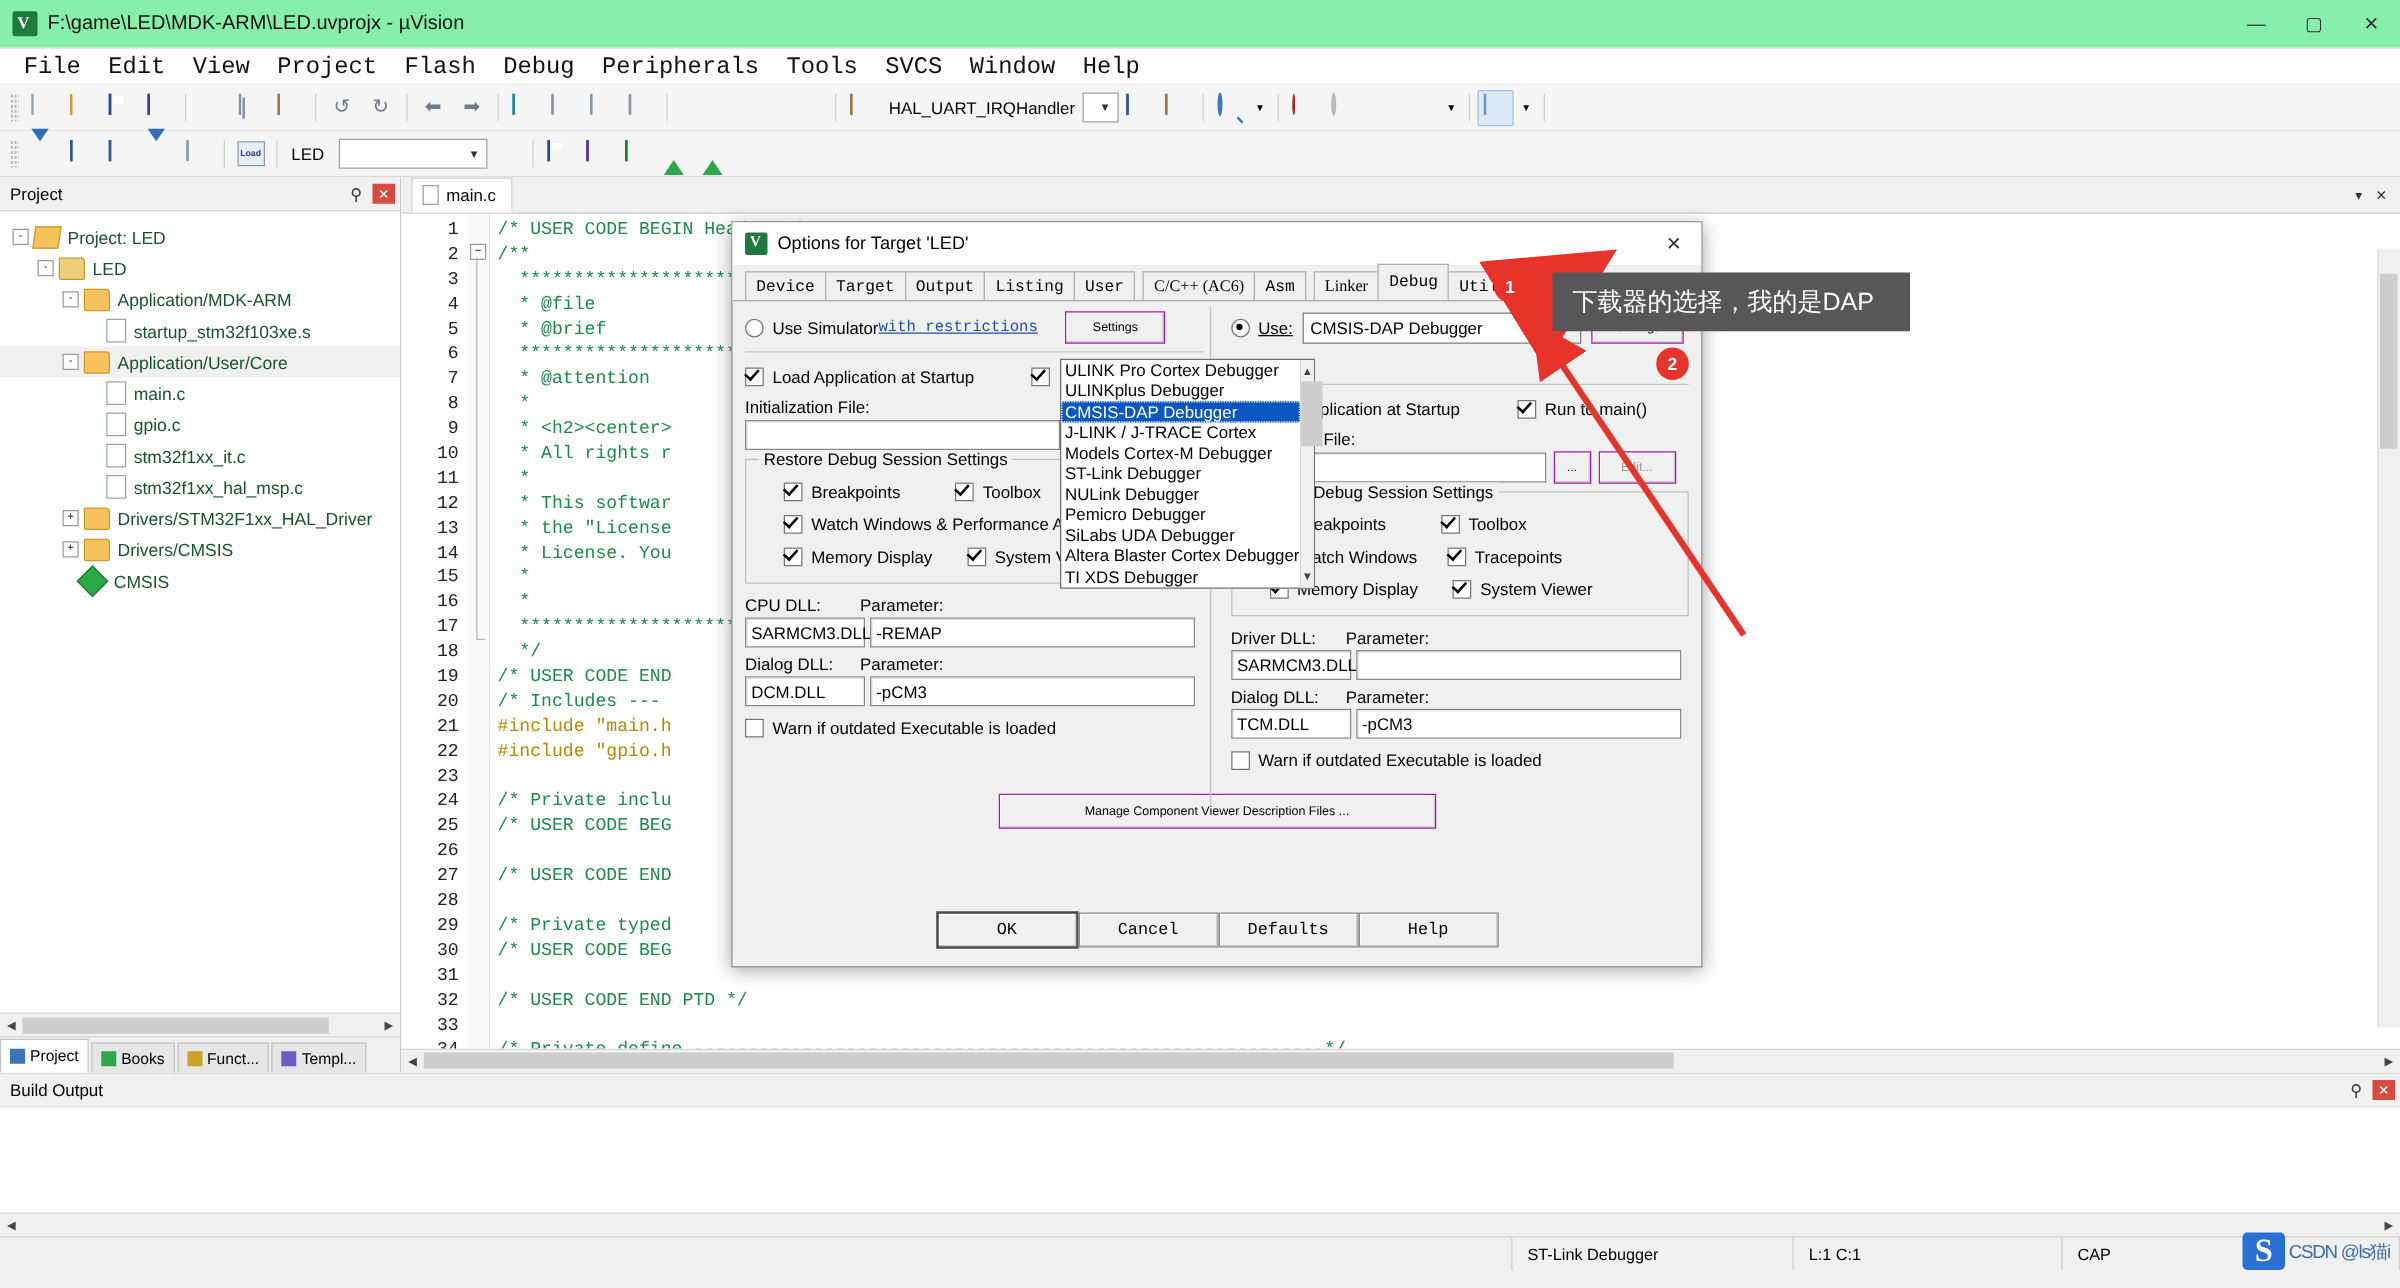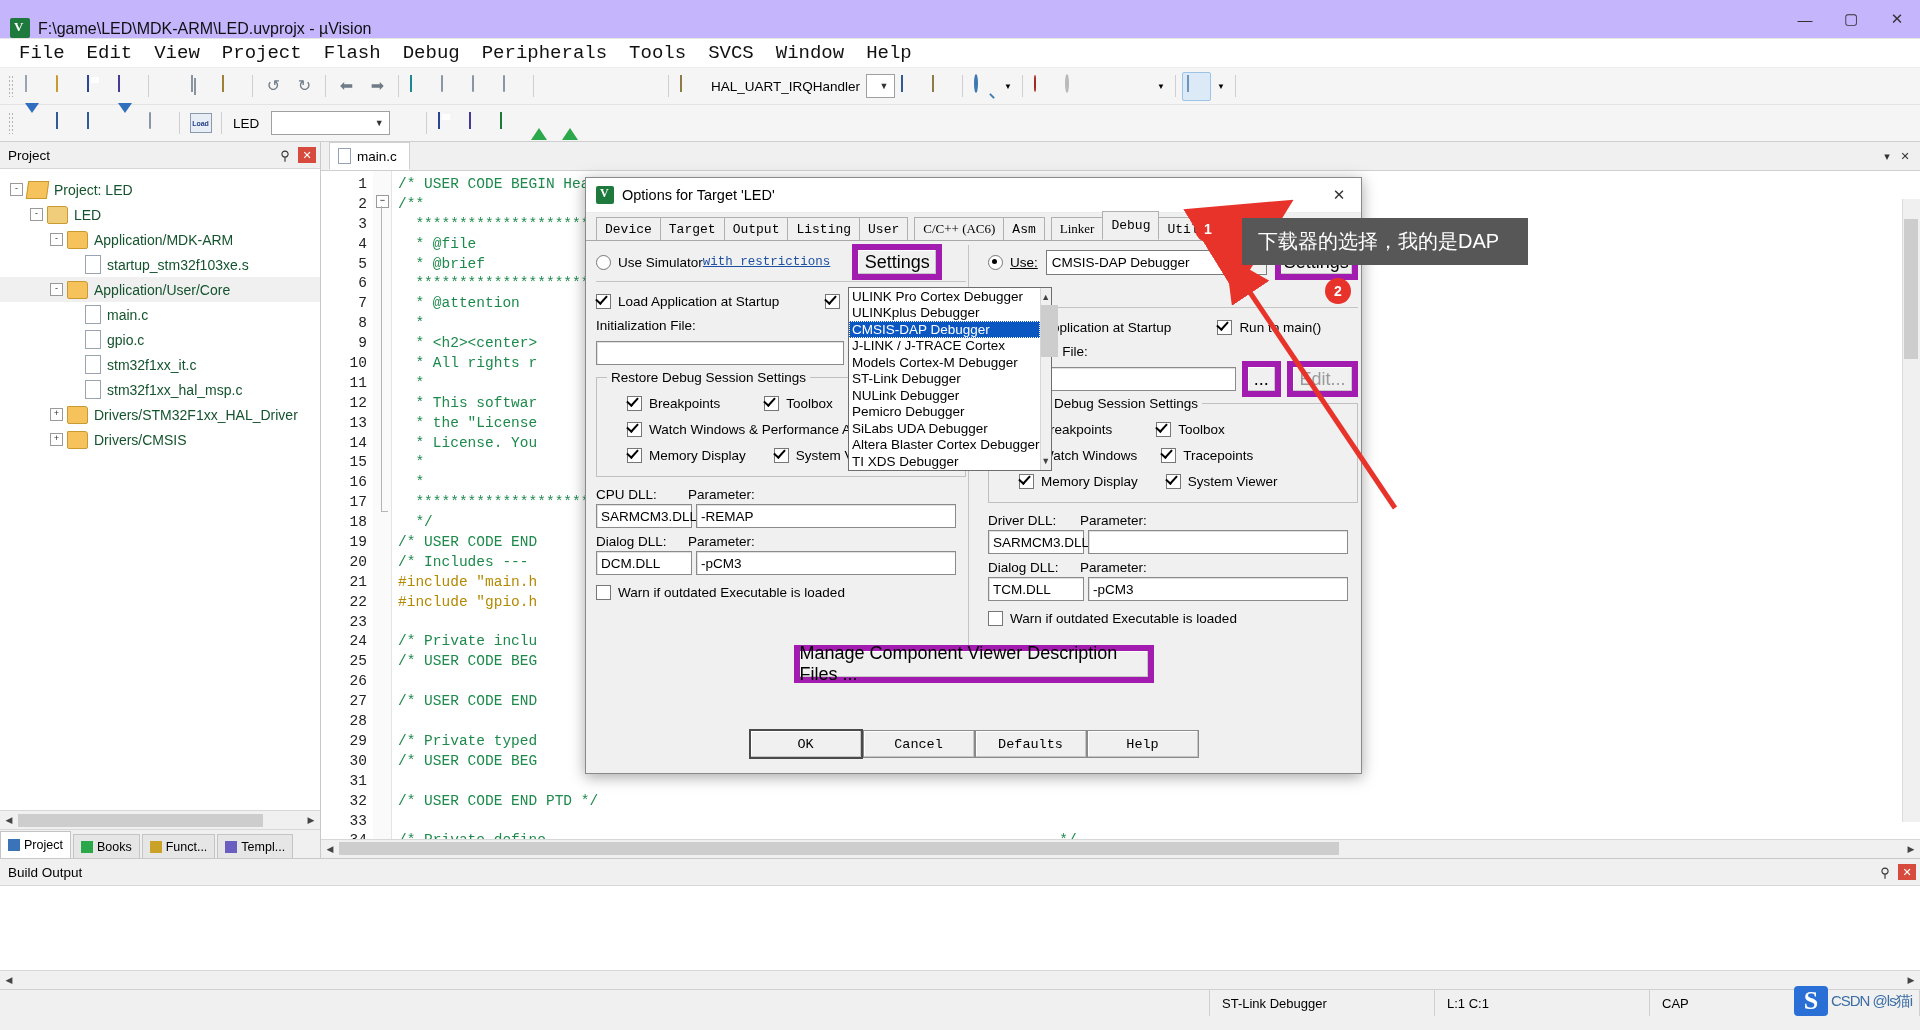--- a/index.html
+++ b/index.html
@@ -5,21 +5,21 @@
   html,body{margin:0;padding:0;}
   body{
     width:1920px;height:1030px;overflow:hidden;
     font-family:"Liberation Sans", sans-serif;
     font-size:13px;color:#000;background:#f0f0f0;
     -webkit-font-smoothing:antialiased;
   }
   .app{position:relative;width:1920px;height:1030px;background:#f0f0f0;}
 
   
-  .titlebar{height:38px;background:#c4b5fd;display:flex;align-items:flex-end;border-bottom:1px solid #e6e6e6;}
+  .titlebar{height:38px;background:#86efac;display:flex;align-items:center;border-bottom:1px solid #e6e6e6;}
   .tb-icon{width:20px;height:20px;margin:0 8px 0 10px;background:#1e7a3c;border-radius:2px;position:relative;flex:none;}
   .tb-icon:after{content:"V";position:absolute;left:4px;top:1px;color:#fff;font-size:13px;font-weight:bold;font-family:"Liberation Serif",serif;}
   .tb-title{font-size:16px;color:#111;font-weight:400;}
   .tb-btns{margin-left:auto;display:flex;height:38px;}
   .tb-btn{width:46px;height:38px;display:flex;align-items:center;justify-content:center;color:#333;font-size:15px;}
 
   
   .menubar{height:28px;background:#fff;display:flex;align-items:center;padding-left:8px;border-bottom:1px solid #eee;}
   .menu-item{padding:4px 11px;font-size:19px;color:#111;font-family:Liberation Mono, monospace;}
 
@@ -142,21 +142,21 @@
   .col{width:370px;position:relative;}
   .vline{position:absolute;left:382px;top:4px;width:1px;height:400px;background:#c4c4c4;}
 
   .row{display:flex;align-items:center;height:26px;}
   .radio{width:13px;height:13px;border:1px solid #767676;border-radius:50%;background:#fff;margin-right:7px;flex:none;position:relative;}
   .radio.on:after{content:"";position:absolute;left:3px;top:3px;width:5px;height:5px;border-radius:50%;background:#000;}
   .cbx{width:13px;height:13px;border:1px solid #767676;background:#fff;margin-right:7px;flex:none;position:relative;}
   .cbx.on:after{content:"";position:absolute;left:1px;top:-2px;width:5px;height:9px;border:solid #000;border-width:0 2px 2px 0;transform:rotate(42deg);}
   .lbl{font-size:13.5px;}
   .lnk{color:#1d4fa3;text-decoration:underline;font-family:"Liberation Mono",monospace;font-size:12.5px;}
-  .btn{border:6px solid #a21caf;background:#f0f0f0;font-size:18px;height:24px;display:flex;align-items:center;justify-content:center;box-shadow:inset -1px -1px 0 #c8c8c8, inset 1px 1px 0 #fff;}
+  .btn{border:1px solid #a21caf;background:#f0f0f0;font-size:10px;height:24px;display:flex;align-items:center;justify-content:center;box-shadow:inset -1px -1px 0 #c8c8c8, inset 1px 1px 0 #fff;}
   .btn.dis{color:#9a9a9a;}
   .txt{border:1px solid #8a8a8a;background:#fff;height:22px;display:flex;align-items:center;padding:0 4px;font-size:13.5px;box-shadow:inset 1px 1px 0 #e0e0e0;}
   .sep{height:1px;background:#c4c4c4;margin:6px 0;}
   .grp{border:1px solid #c0c0c0;margin-top:6px;padding:12px 10px 8px 10px;position:relative;}
   .grp-t{position:absolute;top:-8px;left:10px;background:#f0f0f0;padding:0 4px;font-size:13.5px;}
   .fld-lbl{font-size:13.5px;margin-bottom:2px;}
 
   .combo{height:23px;border:1px solid #7a7a7a;background:#fff;display:flex;align-items:center;padding-left:5px;font-size:13.5px;}
   .combo .arrowbox{margin-left:auto;width:19px;height:21px;background:#f0f0f0;border-left:1px solid #b8b8b8;display:flex;align-items:center;justify-content:center;}
   .carat{width:0;height:0;border-left:4px solid transparent;border-right:4px solid transparent;border-top:5px solid #333;}
@@ -443,20 +443,26 @@
             <span style="width:50px;flex:none;"></span>
             <span class="texp">+</span>
             <span class="ticon i-folder"></span>
             <span class="tlabel">Drivers/STM32F1xx_HAL_Driver</span>
           </div>
           <div class="tnode">
             <span style="width:50px;flex:none;"></span>
             <span class="texp">+</span>
             <span class="ticon i-folder"></span>
             <span class="tlabel">Drivers/CMSIS</span>
+          </div>
+          <div class="tnode">
+            <span style="width:50px;flex:none;"></span>
+            <span class="tspace"></span>
+            <span class="i-cmsis"></span>
+            <span class="tlabel">CMSIS</span>
           </div>
         </div>
       <div class="sb-hscroll">
         <div class="sb-arr">◀</div>
         <div class="sb-track">
             <div class="sb-thumb"></div>
           </div>
         <div class="sb-arr">▶</div>
       </div>
       <div class="sb-tabs" id="project-tabs">

